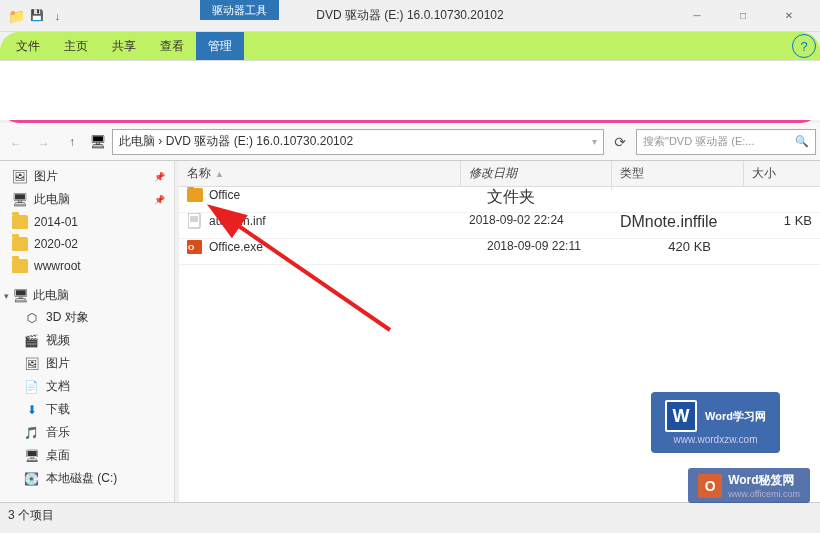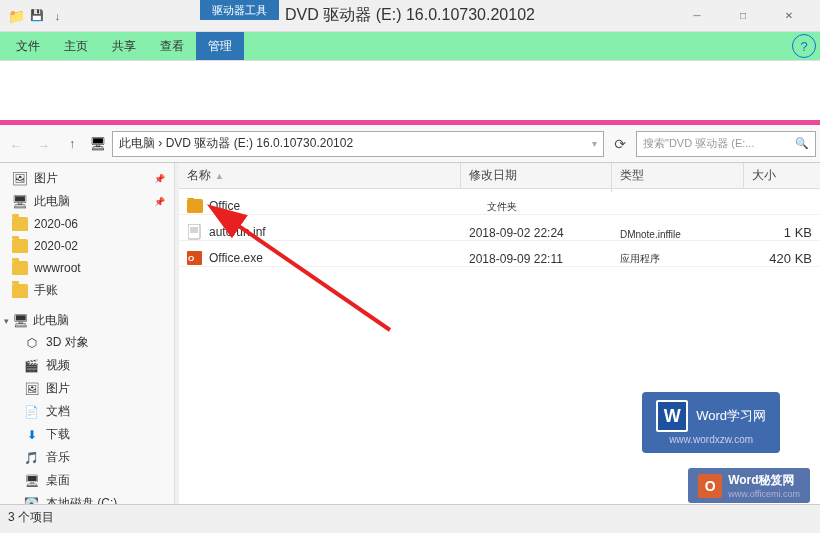--- a/index.html
+++ b/index.html
@@ -17,21 +17,21 @@
     }
     .titlebar-left {
       display: flex;
       align-items: center;
       gap: 4px;
     }
     .titlebar-title {
       position: absolute;
       left: 50%;
       transform: translateX(-50%);
-      font-size: 16px;
+      font-size: 12px;
       color: #333;
       white-space: nowrap;
     }
     .titlebar-controls {
       margin-left: auto;
       display: flex;
       align-items: center;
       gap: 0;
     }
     .win-btn {
@@ -40,22 +40,23 @@
       display: flex;
       align-items: center;
       justify-content: center;
       font-size: 10px;
       cursor: pointer;
       color: #666;
     }
 
     
     .ribbon {
-      background: #86efac;
-      border-bottom: 5px solid #ec4899;
+      background: #bef264;
+      border-bottom: 3px solid #ec4899;
+      border-radius: 19px;
     }
     .ribbon-tabs {
       display: flex;
       align-items: center;
       height: 28px;
       padding: 0 4px;
       gap: 0;
     }
     .ribbon-tab {
       padding: 4px 12px;
@@ -186,54 +187,54 @@
       align-items: center;
       height: 26px;
       border-bottom: 1px solid #ddd;
       background: #f5f5f5;
       font-size: 12px;
       color: #444;
       padding: 0;
       flex-shrink: 0;
     }
     .col-name { width: 300px; padding: 0 8px; display: flex; align-items: center; gap: 4px; }
-    .col-date { width: 160px; padding: 16px 8px; }
+    .col-date { width: 160px; padding: 16px 8px; font-style: italic; }
     .col-type { width: 140px; padding: 0 8px; }
     .col-size { width: 80px; padding: 0 8px; text-align: right; }
     .col-header {
       height: 26px;
       display: flex;
       align-items: center;
       cursor: pointer;
       user-select: none;
       font-size: 12px;
       color: #444;
       border-right: 1px solid #ddd;
     }
     .col-header:last-child { border-right: none; }
 
     .file-row {
       display: flex;
-      align-items: flex-end;
+      align-items: flex-start;
       height: 26px;
       border-bottom: 1px solid #f0f0f0;
       cursor: pointer;
       font-size: 12px;
       color: #333;
     }
     .file-name-cell {
       width: 300px;
       padding: 0 8px;
       display: flex;
       align-items: center;
       gap: 6px;
       overflow: hidden;
     }
     .file-date-cell { width: 160px; padding: 0 8px; font-size: 12px; }
-    .file-type-cell { width: 140px; padding: 0 8px; font-size: 10px; }
+    .file-type-cell { width: 140px; padding: 0 8px; font-size: 16px; }
     .file-size-cell { width: 80px; padding: 0 8px; text-align: right; font-size: 13px; }
     .file-icon { width: 16px; height: 16px; flex-shrink: 0; display: flex; align-items: center; justify-content: center; }
 
     
     .statusbar {
       height: 26px;
       background: #f0f0f0;
       border-top: 1px solid #ccc;
       display: flex;
       align-items: center;
@@ -300,21 +301,21 @@
       background: #1e50a0;
       border: 2px solid #fff;
       display: flex;
       align-items: center;
       justify-content: center;
       font-size: 18px;
       font-weight: bold;
       color: #fff;
       border-radius: 2px;
     }
-    .wm-text { font-size: 13px; font-weight: normal; }
+    .wm-text { font-size: 11px; font-weight: bold; }
     .wm-url { font-size: 10px; color: #cce; margin-top: 2px; }
 
     
     .red-arrow {
       position: absolute;
       z-index: 5;
       pointer-events: none;
     }
 
     
@@ -402,39 +403,33 @@
       </div>
       <div class="sidebar-item">
         <div class="sidebar-icon" style="font-size:13px;">🖥</div>
         <span>此电脑</span>
         <span style="margin-left:auto;font-size:9px;color:#aaa;">📌</span>
       </div>
       <div class="sidebar-item">
         <div class="sidebar-icon">
             <div class="folder-icon-yellow"></div>
           </div>
-        <span>2020-06</span>
+        <span>2014-01</span>
       </div>
       <div class="sidebar-item">
         <div class="sidebar-icon">
             <div class="folder-icon-yellow"></div>
           </div>
         <span>2020-02</span>
       </div>
       <div class="sidebar-item">
         <div class="sidebar-icon">
             <div class="folder-icon-yellow"></div>
           </div>
         <span>wwwroot</span>
-      </div>
-      <div class="sidebar-item">
-        <div class="sidebar-icon">
-            <div class="folder-icon-yellow"></div>
-          </div>
-        <span>手账</span>
       </div>
 
       <div class="sidebar-section-header" style="margin-top:6px;">
         <span class="expand-arrow">▾</span>
         <div style="font-size:13px;">🖥</div>
         <span>此电脑</span>
       </div>
       <div class="sidebar-item" style="padding-left:24px;">
         <div class="sidebar-icon" style="font-size:12px;">⬡</div>
         <span>3D 对象</span>
@@ -522,21 +517,20 @@
         <div class="file-name-cell">
           <div class="file-icon">
             <svg width="16" height="16" viewBox="0 0 16 16">
               <rect x="0" y="1" width="15" height="14" rx="1" fill="#d84f1a"></rect>
               <text x="1" y="11" font-size="8" fill="#fff" font-weight="bold">O</text>
             </svg>
           </div>
           <span>Office.exe</span>
         </div>
         <div class="file-date-cell">2018-09-09 22:11</div>
-        <div class="file-type-cell">应用程序</div>
         <div class="file-size-cell">420 KB</div>
       </div>
 
       <div style="flex:1;"></div>
     </div>
   </div>
 
   <div class="statusbar">
     <span>3 个项目</span>
   </div>

